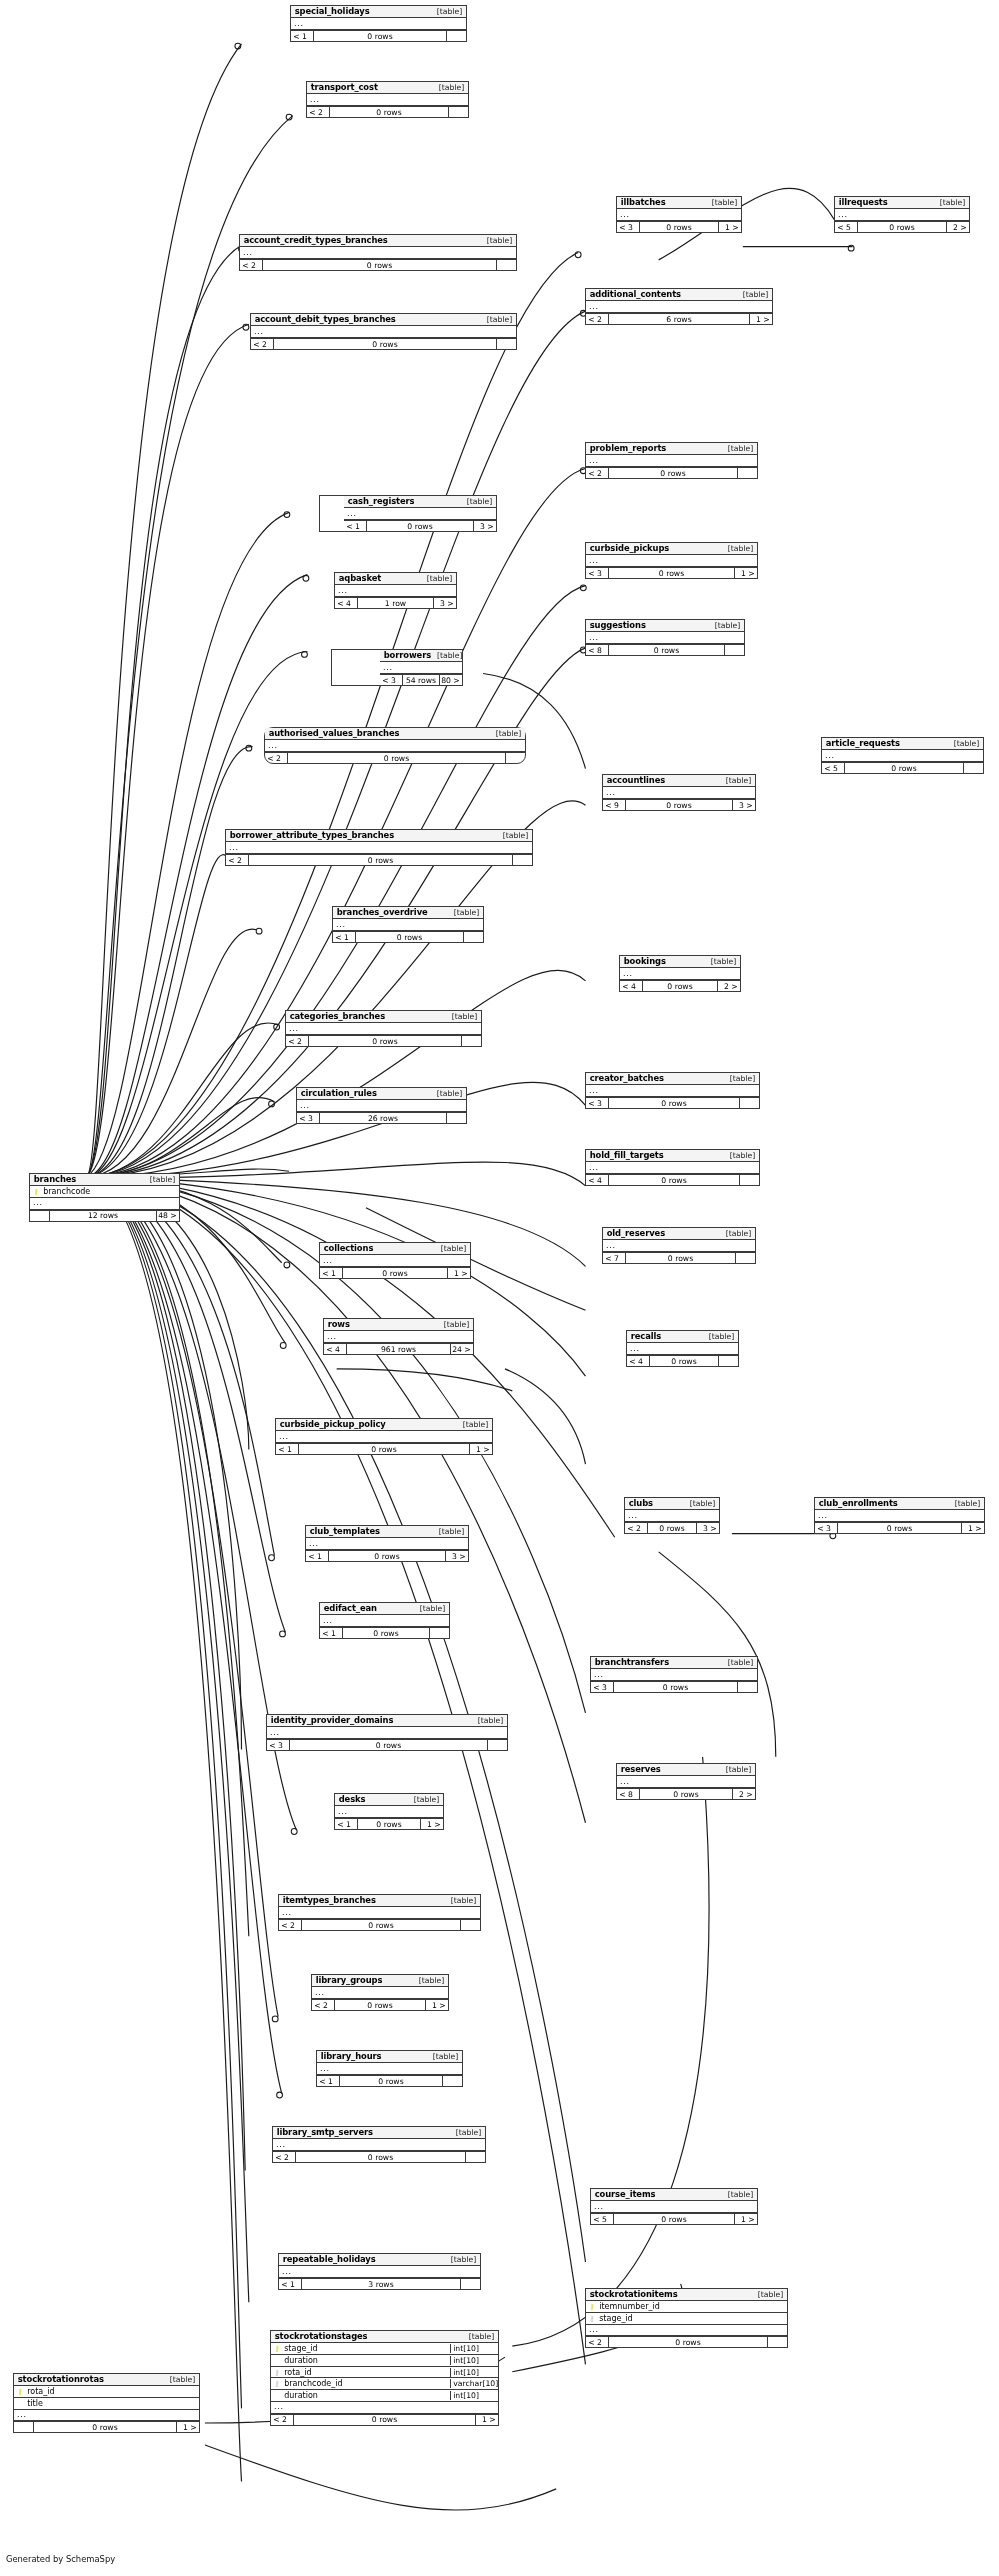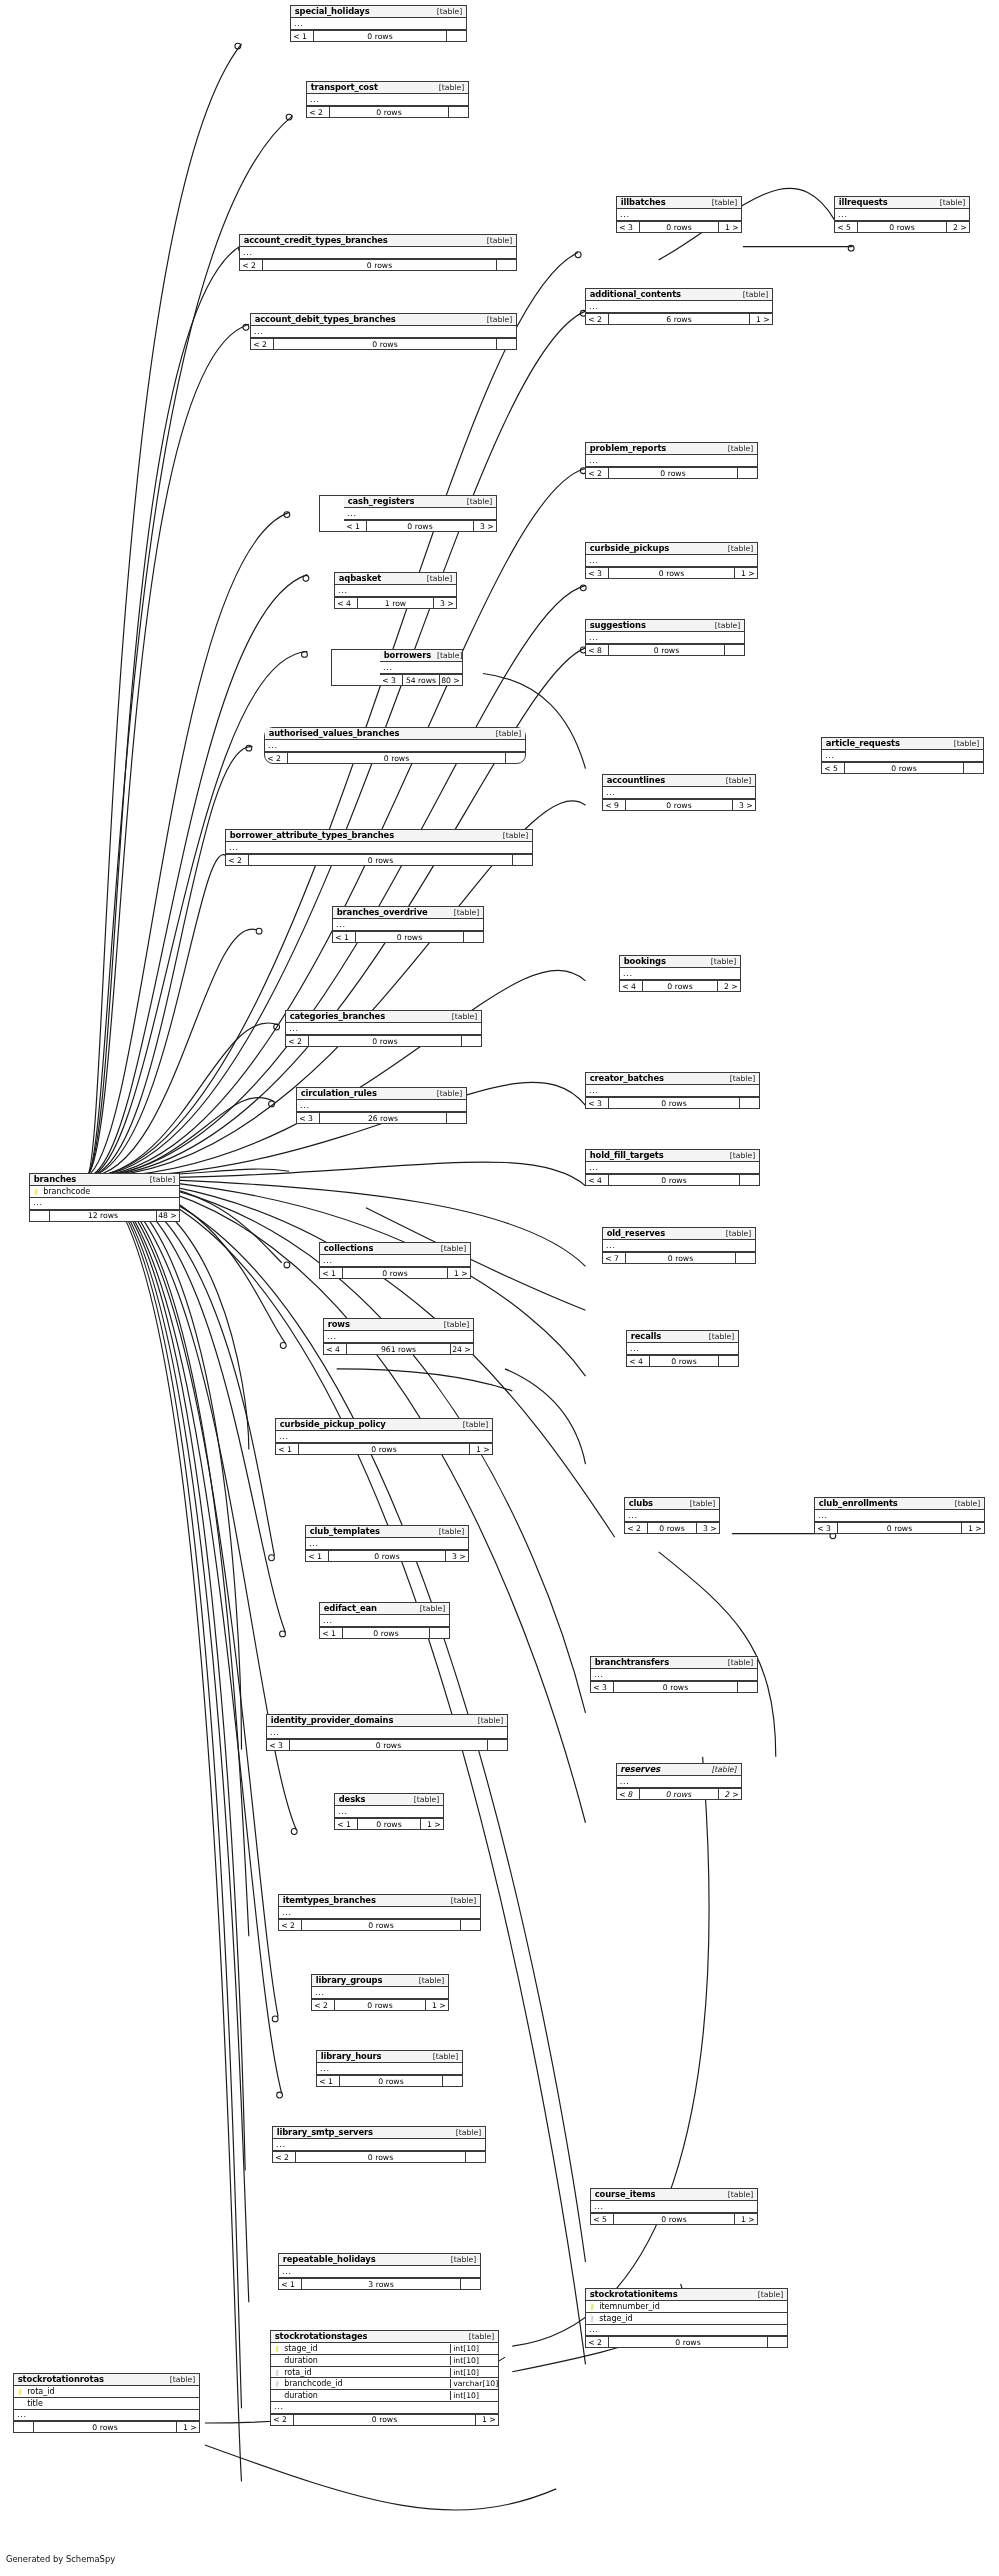--- a/index.html
+++ b/index.html
@@ -583,21 +583,21 @@
           <span class="nm">identity_provider_domains</span>
           <span class="tg">[table]</span>
         </div>
         <div class="dots">...</div>
         <div class="ftr">
           <div class="f1" style="min-width: 22px;">&lt; 3</div>
           <div class="f2">0 rows</div>
           <div class="f3" style="min-width: 19px;"></div>
         </div>
       </div>
-      <div class="tbl" style="left: 616px; top: 1763px; width: 126px; font-style: italic;">
+      <div class="tbl" style="left: 616px; top: 1763px; width: 140px;">
         <div class="hdr">
           <span class="nm">reserves</span>
           <span class="tg">[table]</span>
         </div>
         <div class="dots">...</div>
         <div class="ftr">
           <div class="f1" style="min-width: 22px;">&lt; 8</div>
           <div class="f2">0 rows</div>
           <div class="f3" style="min-width: 22px;">2 &gt;</div>
         </div>

